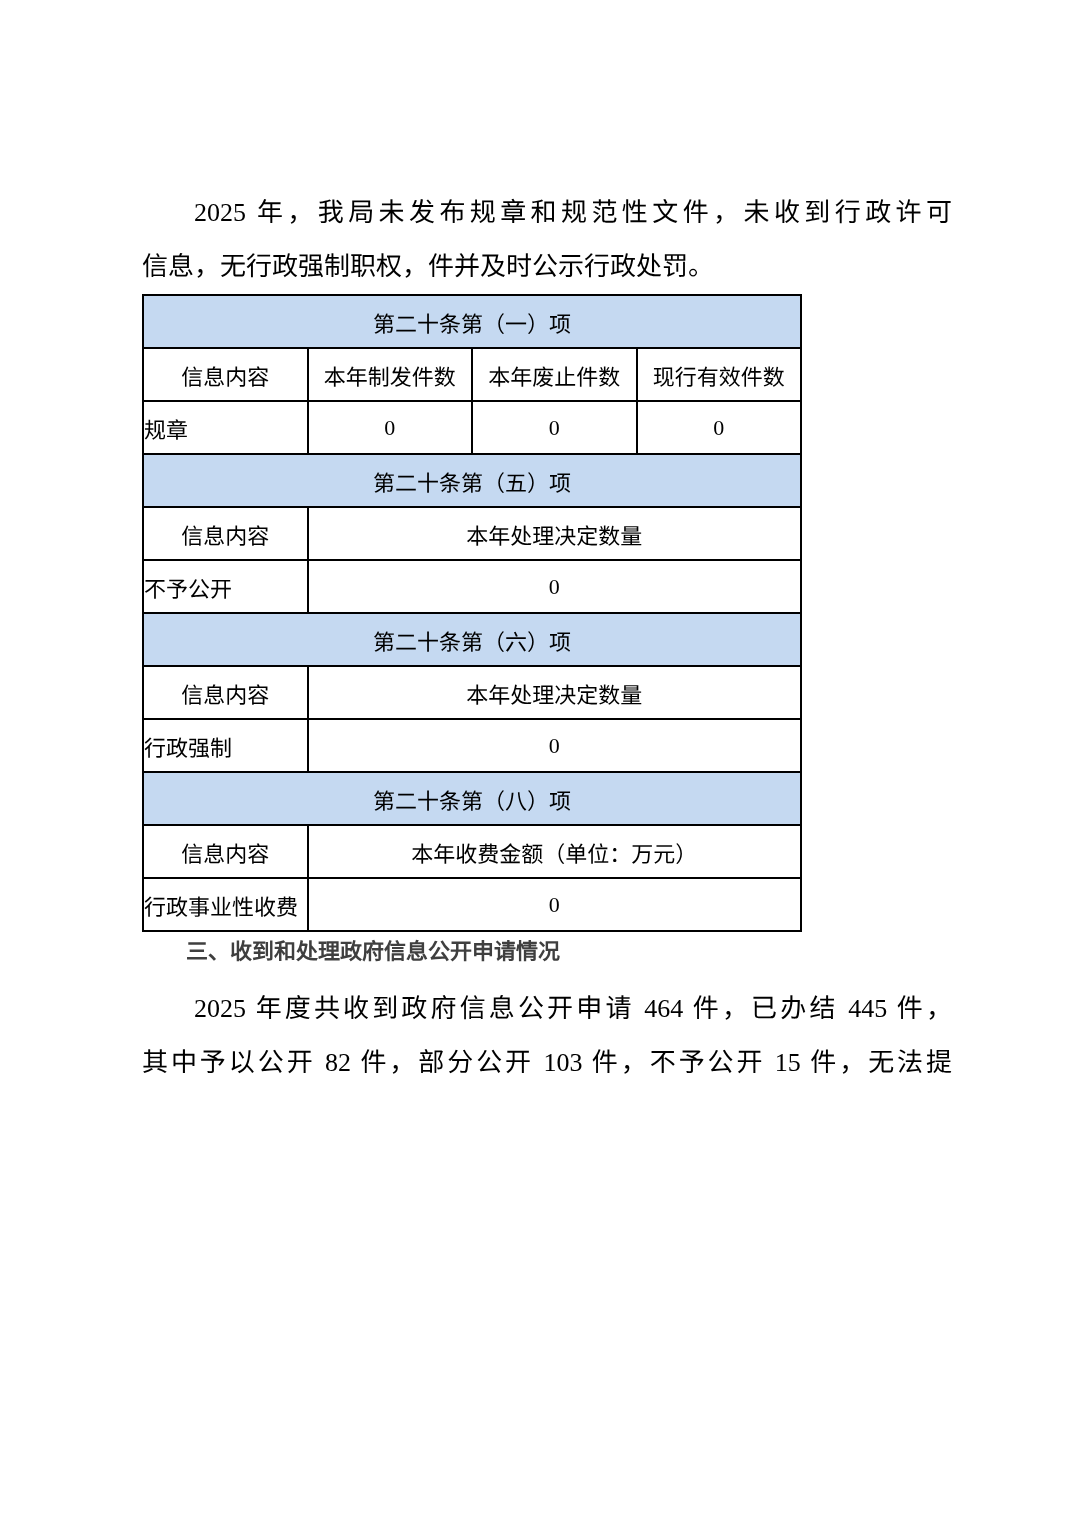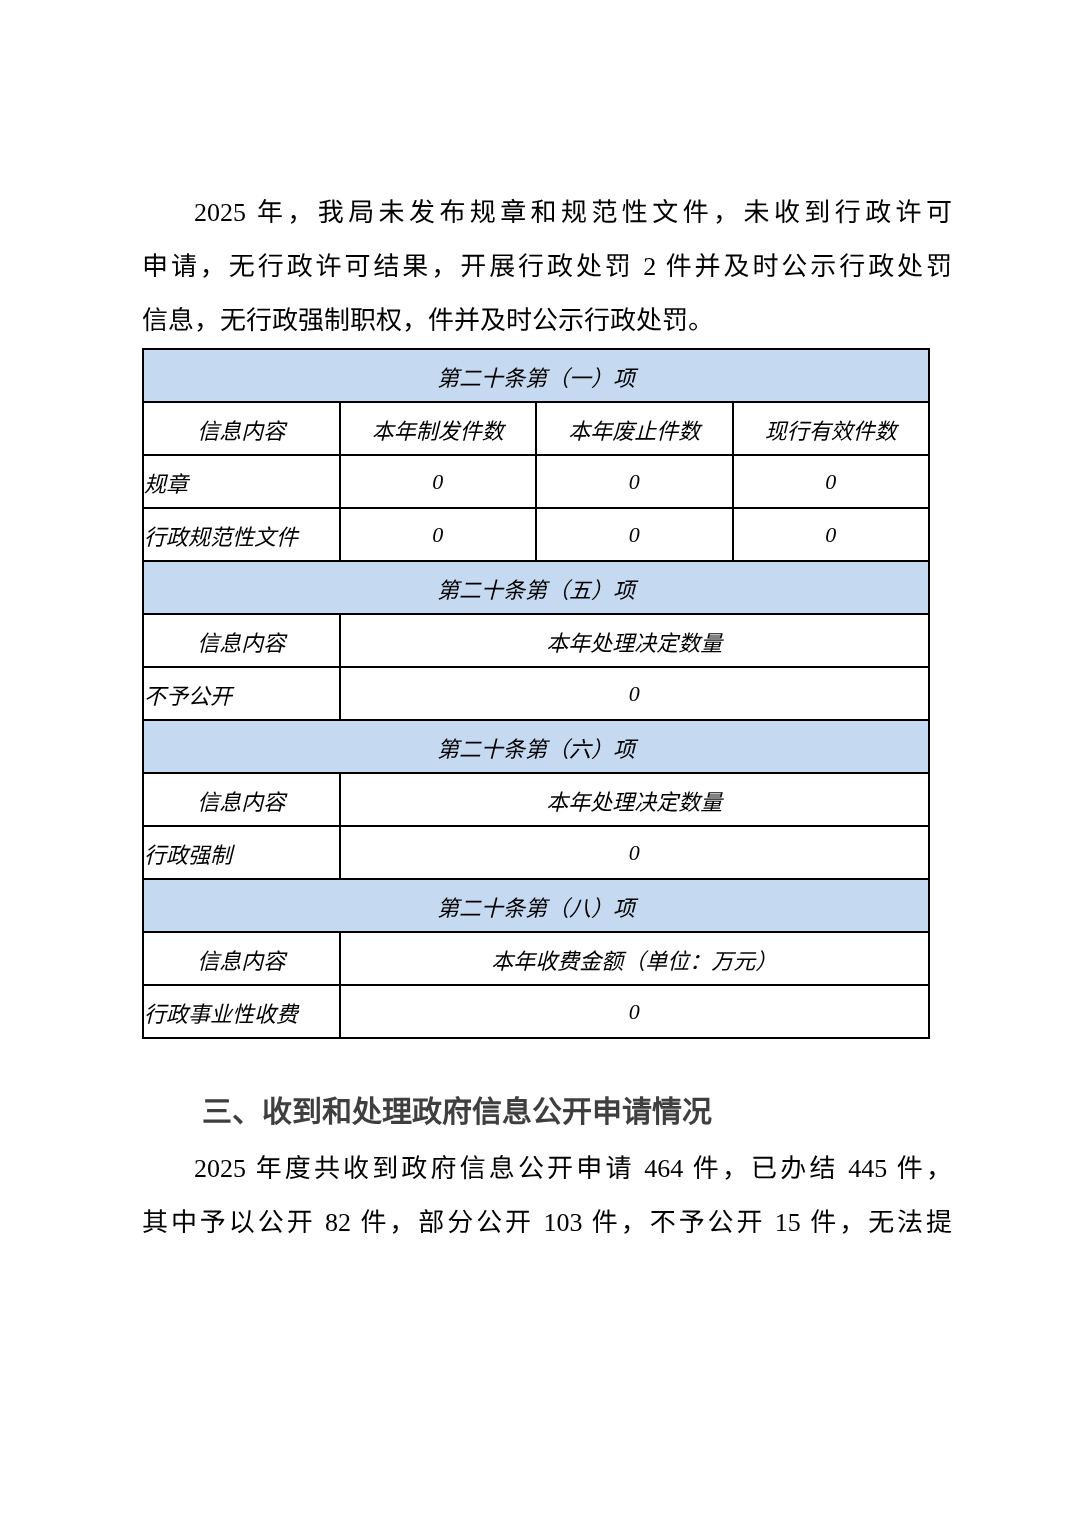--- a/index.html
+++ b/index.html
@@ -32,58 +32,55 @@
   .para .line{
     line-height:54px;
     white-space:nowrap;
     text-align:justify;
     text-align-last:justify;
   }
   .para .line.indent{ text-indent:2em; }
   .para .line.last{ text-align-last:auto; white-space:normal; }
   table.report{
     border-collapse:collapse;
-    width:788px;
+    width:660px;
     table-layout:fixed;
-    font-style:italic;
   }
   table.report td{
     border:2px solid var(--border-color);
     height:53px;
     font-size:22px;
     vertical-align:middle;
     padding:0;
   }
   td.sec-title{
     background:var(--hdr-bg);
     text-align:center;
   }
   td.col-hdr{ text-align:center; }
   td.row-label{ text-align:left; padding-left:10px;border-radius:22px; }
   td.cell-val{ text-align:center; }
   .section-heading{
-    margin-top:53px;
     font-family:"Liberation Sans","DejaVu Sans",sans-serif;
     font-weight:bold;
-    font-size:30px;
+    font-size:22px;
     line-height:40px;
     color:var(--heading-color);
     padding-left:2em;
   }
   .para.second{ padding-top:10px; }
 </style>
 </head>
 <body>
 
 <div class="page">
   <div class="content">
 
     <div class="para first">
       <div class="line indent">2025 年，我局未发布规章和规范性文件，未收到行政许可</div>
-      <div class="line">申请，无行政许可结果，开展行政处罚 2 件并及时公示行政处罚</div>
       <div class="line last">信息，无行政强制职权，件并及时公示行政处罚。</div>
     </div>
 
     <table class="report">
       <colgroup>
         <col style="width:25%">
           <col style="width:25%">
           <col style="width:25%">
           <col style="width:25%">
       </colgroup>
@@ -93,26 +90,20 @@
           <td colspan="4" class="sec-title">第二十条第（一）项</td>
         </tr>
         <tr>
           <td class="col-hdr">信息内容</td>
           <td class="col-hdr">本年制发件数</td>
           <td class="col-hdr">本年废止件数</td>
           <td class="col-hdr">现行有效件数</td>
         </tr>
         <tr>
           <td class="row-label">规章</td>
-          <td class="cell-val">0</td>
-          <td class="cell-val">0</td>
-          <td class="cell-val">0</td>
-        </tr>
-        <tr>
-          <td class="row-label">行政规范性文件</td>
           <td class="cell-val">0</td>
           <td class="cell-val">0</td>
           <td class="cell-val">0</td>
         </tr>
 
         <tr>
           <td colspan="4" class="sec-title">第二十条第（五）项</td>
         </tr>
         <tr>
           <td class="col-hdr">信息内容</td>

